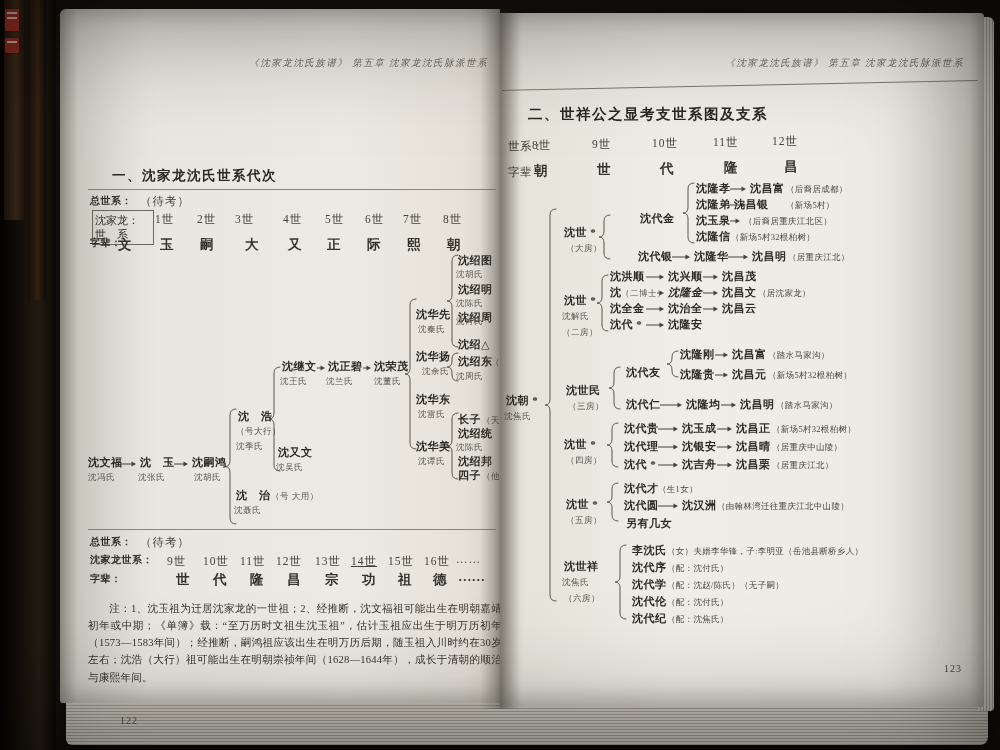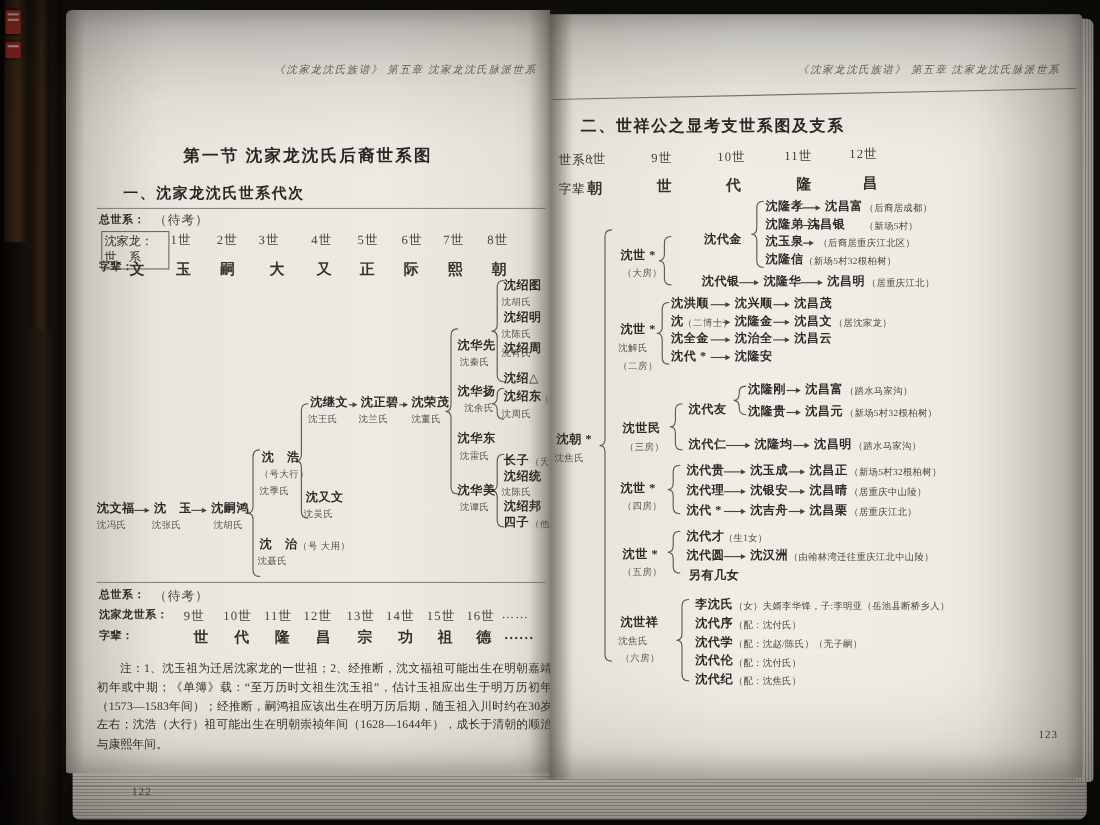--- a/index.html
+++ b/index.html
@@ -82,21 +82,20 @@
         <i></i>
       </div>
   </div>
 
   <div class="book">
     <div class="stack-bottom"></div>
     <div class="stack-right"></div>
 
     <div class="page page-left" id="pageL">
       <div class="running-head">《沈家龙沈氏族谱》  第五章  沈家龙沈氏脉派世系</div>
-      <h2 class="sect">第一节 沈家龙沈氏后裔世系图</h2>
       <h3 class="subsect">一、沈家龙沈氏世系代次</h3>
       <div class="rule l-top"></div>
       <div class="rule l-bot"></div>
       <div class="fam-box">
         <div>沈家龙：</div>
         <div>世　系</div>
       </div>
       <svg class="conn" id="svgL" width="440" height="694">
           <path d="M 176 400 Q 170 400 170 406 L 170 451.5 Q 170 457.5 165 457.5 Q 170 457.5 170 463.5 L 170 509 Q 170 515 176 515" fill="none" stroke="#5a564c" stroke-width="1" stroke-linecap="round"></path>
           <path d="M 220 358 Q 214 358 214 364 L 214 404 Q 214 410 209 410 Q 214 410 214 416 L 214 456 Q 214 462 220 462" fill="none" stroke="#5a564c" stroke-width="1" stroke-linecap="round"></path>
@@ -136,21 +135,21 @@
         <div class="tn zb" style="left: 347px; top: 229px;">熙</div>
         <div class="tn zb" style="left: 387px; top: 229px;">朝</div>
         <div class="tn lab" style="left: 30px; top: 528px;">总世系：</div>
         <div class="tn gen" style="left: 80px; top: 528px;">（待考）</div>
         <div class="tn lab" style="left: 30px; top: 546px;">沈家龙世系：</div>
         <div class="tn gen" style="left: 107px; top: 547px;">9世</div>
         <div class="tn gen" style="left: 143px; top: 547px;">10世</div>
         <div class="tn gen" style="left: 180px; top: 547px;">11世</div>
         <div class="tn gen" style="left: 216px; top: 547px;">12世</div>
         <div class="tn gen" style="left: 255px; top: 547px;">13世</div>
-        <div class="tn gen" style="left: 291px; top: 547px;">14世</div>
+        <div class="tn gen" style="left: 291px; top: 547px; text-decoration: underline;">14世</div>
         <div class="tn gen" style="left: 328px; top: 547px;">15世</div>
         <div class="tn gen" style="left: 364px; top: 547px;">16世</div>
         <div class="tn gen" style="left: 396px; top: 545px;">……</div>
         <div class="tn lab" style="left: 30px; top: 565px;">字辈：</div>
         <div class="tn zb" style="left: 116px; top: 564px;">世</div>
         <div class="tn zb" style="left: 153px; top: 564px;">代</div>
         <div class="tn zb" style="left: 190px; top: 564px;">隆</div>
         <div class="tn zb" style="left: 227px; top: 564px;">昌</div>
         <div class="tn zb" style="left: 265px; top: 564px;">宗</div>
         <div class="tn zb" style="left: 302px; top: 564px;">功</div>
@@ -307,21 +306,21 @@
         <div class="tn nt" style="left: 231px; top: 220px;">（新场5村32根柏树）</div>
         <div class="tn nm" style="left: 138px; top: 238px;">沈代银</div>
         <div class="tn nm" style="left: 194px; top: 238px;">沈隆华</div>
         <div class="tn nm" style="left: 252px; top: 238px;">沈昌明</div>
         <div class="tn nt" style="left: 288px; top: 240px;">（居重庆江北）</div>
         <div class="tn nm" style="left: 110px; top: 258px;">沈洪顺</div>
         <div class="tn nm" style="left: 168px; top: 258px;">沈兴顺</div>
         <div class="tn nm" style="left: 222px; top: 258px;">沈昌茂</div>
         <div class="tn nm" style="left: 110px; top: 274px;">沈</div>
         <div class="tn spx" style="left: 121px; top: 276px;">（二博士）</div>
-        <div class="tn nm" style="left: 168px; top: 274px;">沈隆金</div>
+        <div class="tn nm" style="left: 168px; top: 274px; font-style: italic;">沈隆金</div>
         <div class="tn nm" style="left: 222px; top: 274px;">沈昌文</div>
         <div class="tn nt" style="left: 258px; top: 276px;">（居沈家龙）</div>
         <div class="tn nm" style="left: 110px; top: 290px;">沈全金</div>
         <div class="tn nm" style="left: 168px; top: 290px;">沈治全</div>
         <div class="tn nm" style="left: 222px; top: 290px;">沈昌云</div>
         <div class="tn nm" style="left: 110px; top: 306px;">沈代 *</div>
         <div class="tn nm" style="left: 168px; top: 306px;">沈隆安</div>
         <div class="tn nm" style="left: 126px; top: 354px;">沈代友</div>
         <div class="tn nm" style="left: 180px; top: 336px;">沈隆刚</div>
         <div class="tn nm" style="left: 232px; top: 336px;">沈昌富</div>

